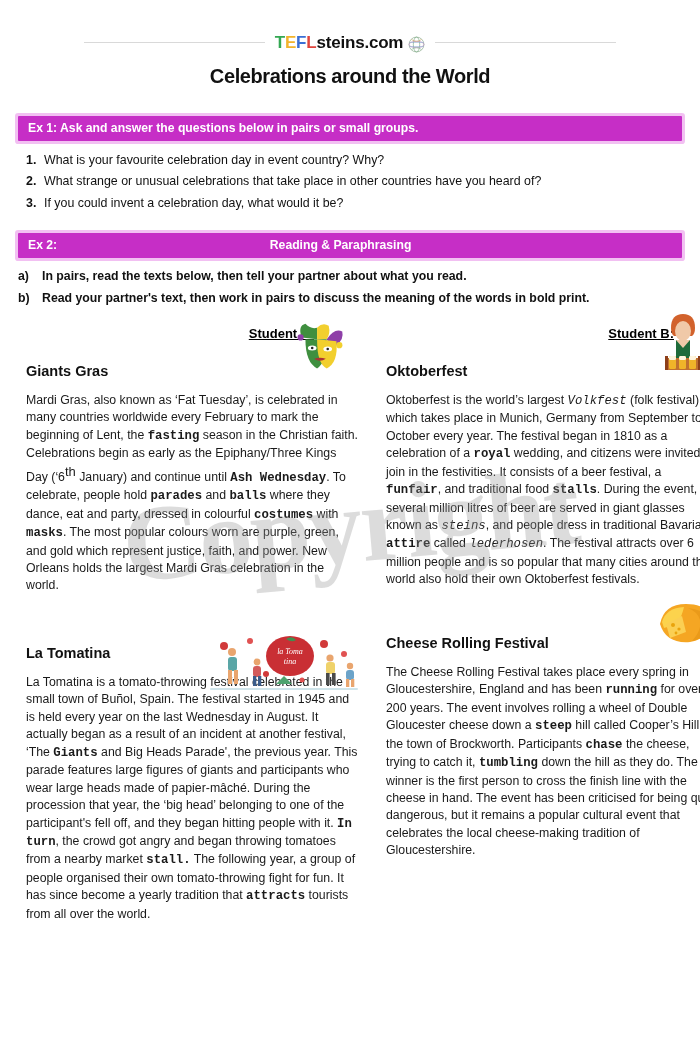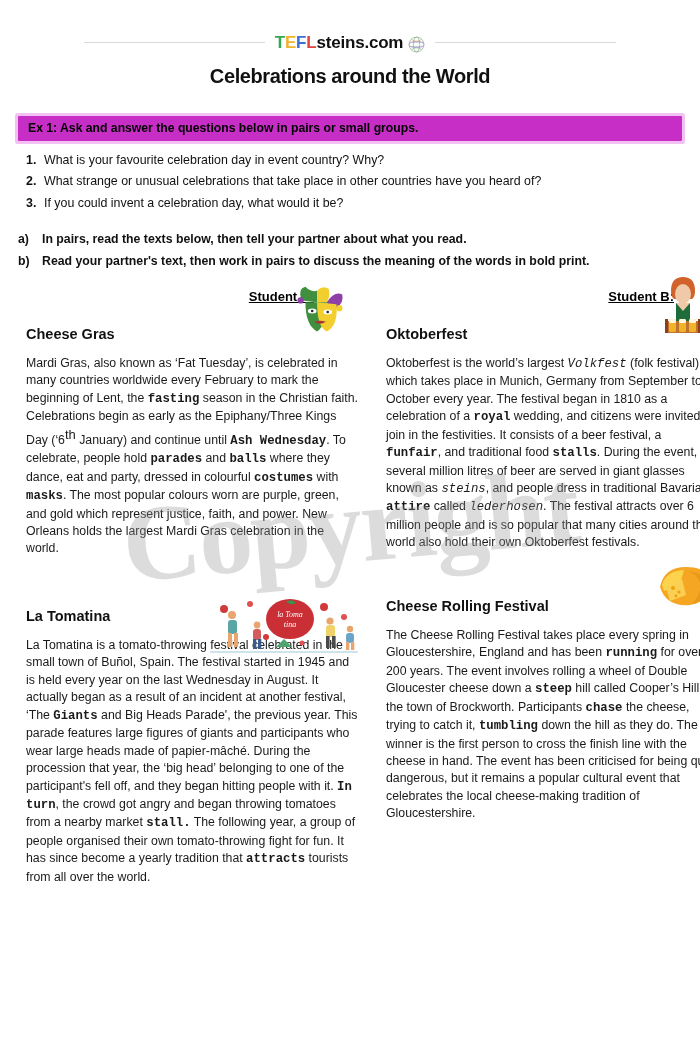--- a/index.html
+++ b/index.html
@@ -28,21 +28,21 @@
 
   .doctitle {
     text-align:center; font-size:20px; font-weight:bold;
     letter-spacing:-0.4px; margin:14px 0 0 0; color:#111;
   }
 
   
   .exbar {
     position:relative;
     background:#c62ec6;
-    color:#000000;
+    color:#ffffff;
     font-weight:bold;
     font-size:12.2px;
     padding:5px 10px 6px 10px;
     margin: 0 0 12px 0;
     box-shadow: 0 0 0 3px rgba(231,140,231,0.55);
     border-radius:1px;
   }
   .exbar .lbl { white-space:nowrap; }
   .exbar-split { display:flex; align-items:center; }
   .exbar-split .left { flex:0 0 auto; }
@@ -136,20 +136,24 @@
         <span class="txt">What strange or unusual celebrations that take place in other countries have you heard of?</span>
       </li>
       <li>
         <span class="num">3.</span>
         <span class="txt">If you could invent a celebration day, what would it be?</span>
       </li>
     </ul>
   </div>
 
   <div class="bar2-wrap">
+    <div class="exbar exbar-split">
+      <span class="left">Ex 2:</span>
+      <span class="center">Reading &amp; Paraphrasing</span>
+    </div>
     <ul class="alist">
       <li>
         <span class="mark">a)</span>
         <span class="txt">In pairs, read the texts below, then tell your partner about what you read.</span>
       </li>
       <li>
         <span class="mark">b)</span>
         <span class="txt">Read your partner's text, then work in pairs to discuss the meaning of the words in bold print.</span>
       </li>
     </ul>
@@ -170,21 +174,21 @@
           <path d="M18 22 Q18 46 30 52 Q40 46 40 22 Z" fill="#3f8f3f"></path>
           <path d="M30 22 Q30 48 40 52 Q52 46 50 24 Z" fill="#f2cf2e"></path>
           <ellipse cx="25" cy="31" rx="4.5" ry="2.6" fill="#fff"></ellipse>
           <ellipse cx="41" cy="32" rx="4.5" ry="2.6" fill="#fff"></ellipse>
           <circle cx="25" cy="31" r="1.3" fill="#222"></circle>
           <circle cx="41" cy="32" r="1.3" fill="#222"></circle>
           <path d="M27 42 Q33 46 39 42 Q33 40 27 42 Z" fill="#a33"></path>
         </svg>
       </div>
 
-      <div class="secthead">Cheese Gras</div>
+      <div class="secthead">Giants Gras</div>
       <div class="body-text">
         Mardi Gras, also known as ‘Fat Tuesday’, is celebrated in many countries worldwide every February to mark the beginning of Lent, the <b>fasting</b> season in the Christian faith. Celebrations begin as early as the Epiphany/Three Kings Day (‘6<sup>th</sup> January) and continue until <b>Ash Wednesday</b>. To celebrate, people hold <b>parades</b> and <b>balls</b> where they dance, eat and party, dressed in colourful <b>costumes</b> with <b>masks</b>. The most popular colours worn are purple, green, and gold which represent justice, faith, and power. New Orleans holds the largest Mardi Gras celebration in the world.
       </div>
 
       <div class="art" style="right:-4px; top:310px; width:160px; height:58px;">
         <svg viewBox="0 0 160 58" width="160" height="58">
           <circle cx="22" cy="10" r="4" fill="#d13a3a"></circle>
           <circle cx="48" cy="5" r="3" fill="#e05252"></circle>
           <circle cx="122" cy="8" r="4" fill="#d13a3a"></circle>
           <circle cx="142" cy="18" r="3" fill="#e05252"></circle>

